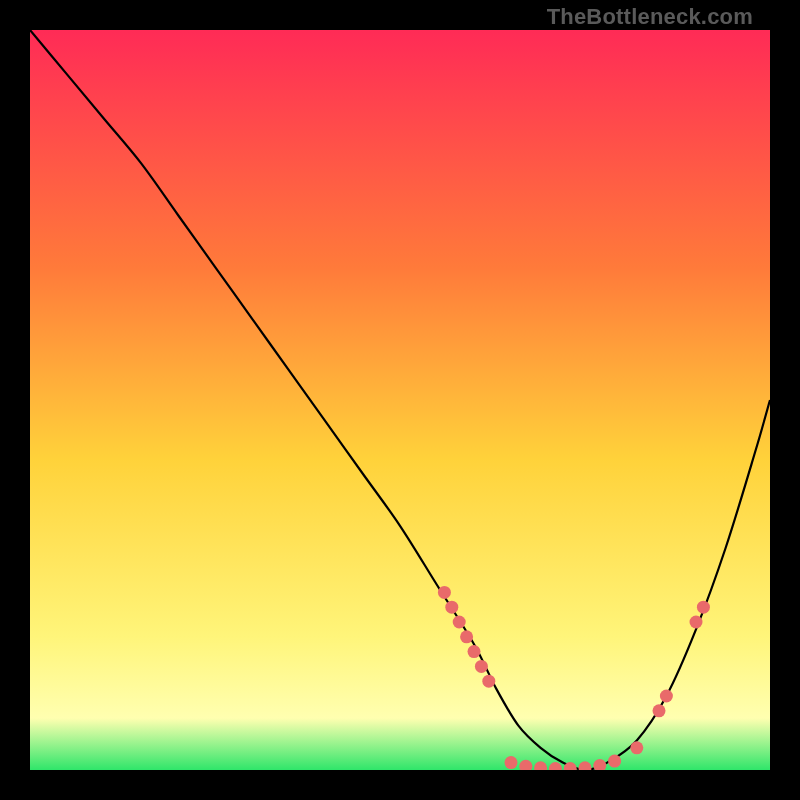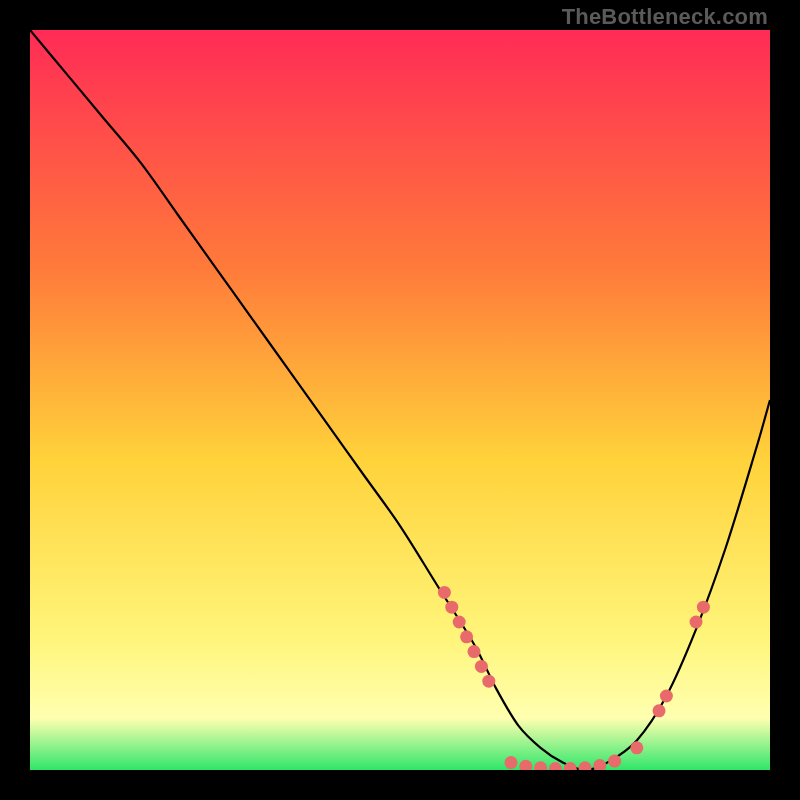--- a/index.html
+++ b/index.html
@@ -22,21 +22,21 @@
   .gradient {
     position: absolute;
     left: 0;
     top: 0;
     width: 100%;
     height: 100%;
   }
   .watermark {
     position: absolute;
     top: 4px;
-    right: 32px;
+    right: 47px;
     color: #5a5a5a;
     font-size: 22px;
     font-weight: 600;
     letter-spacing: 0.2px;
   }
   svg.curve {
     position: absolute;
     left: 0;
     top: 0;
   }

